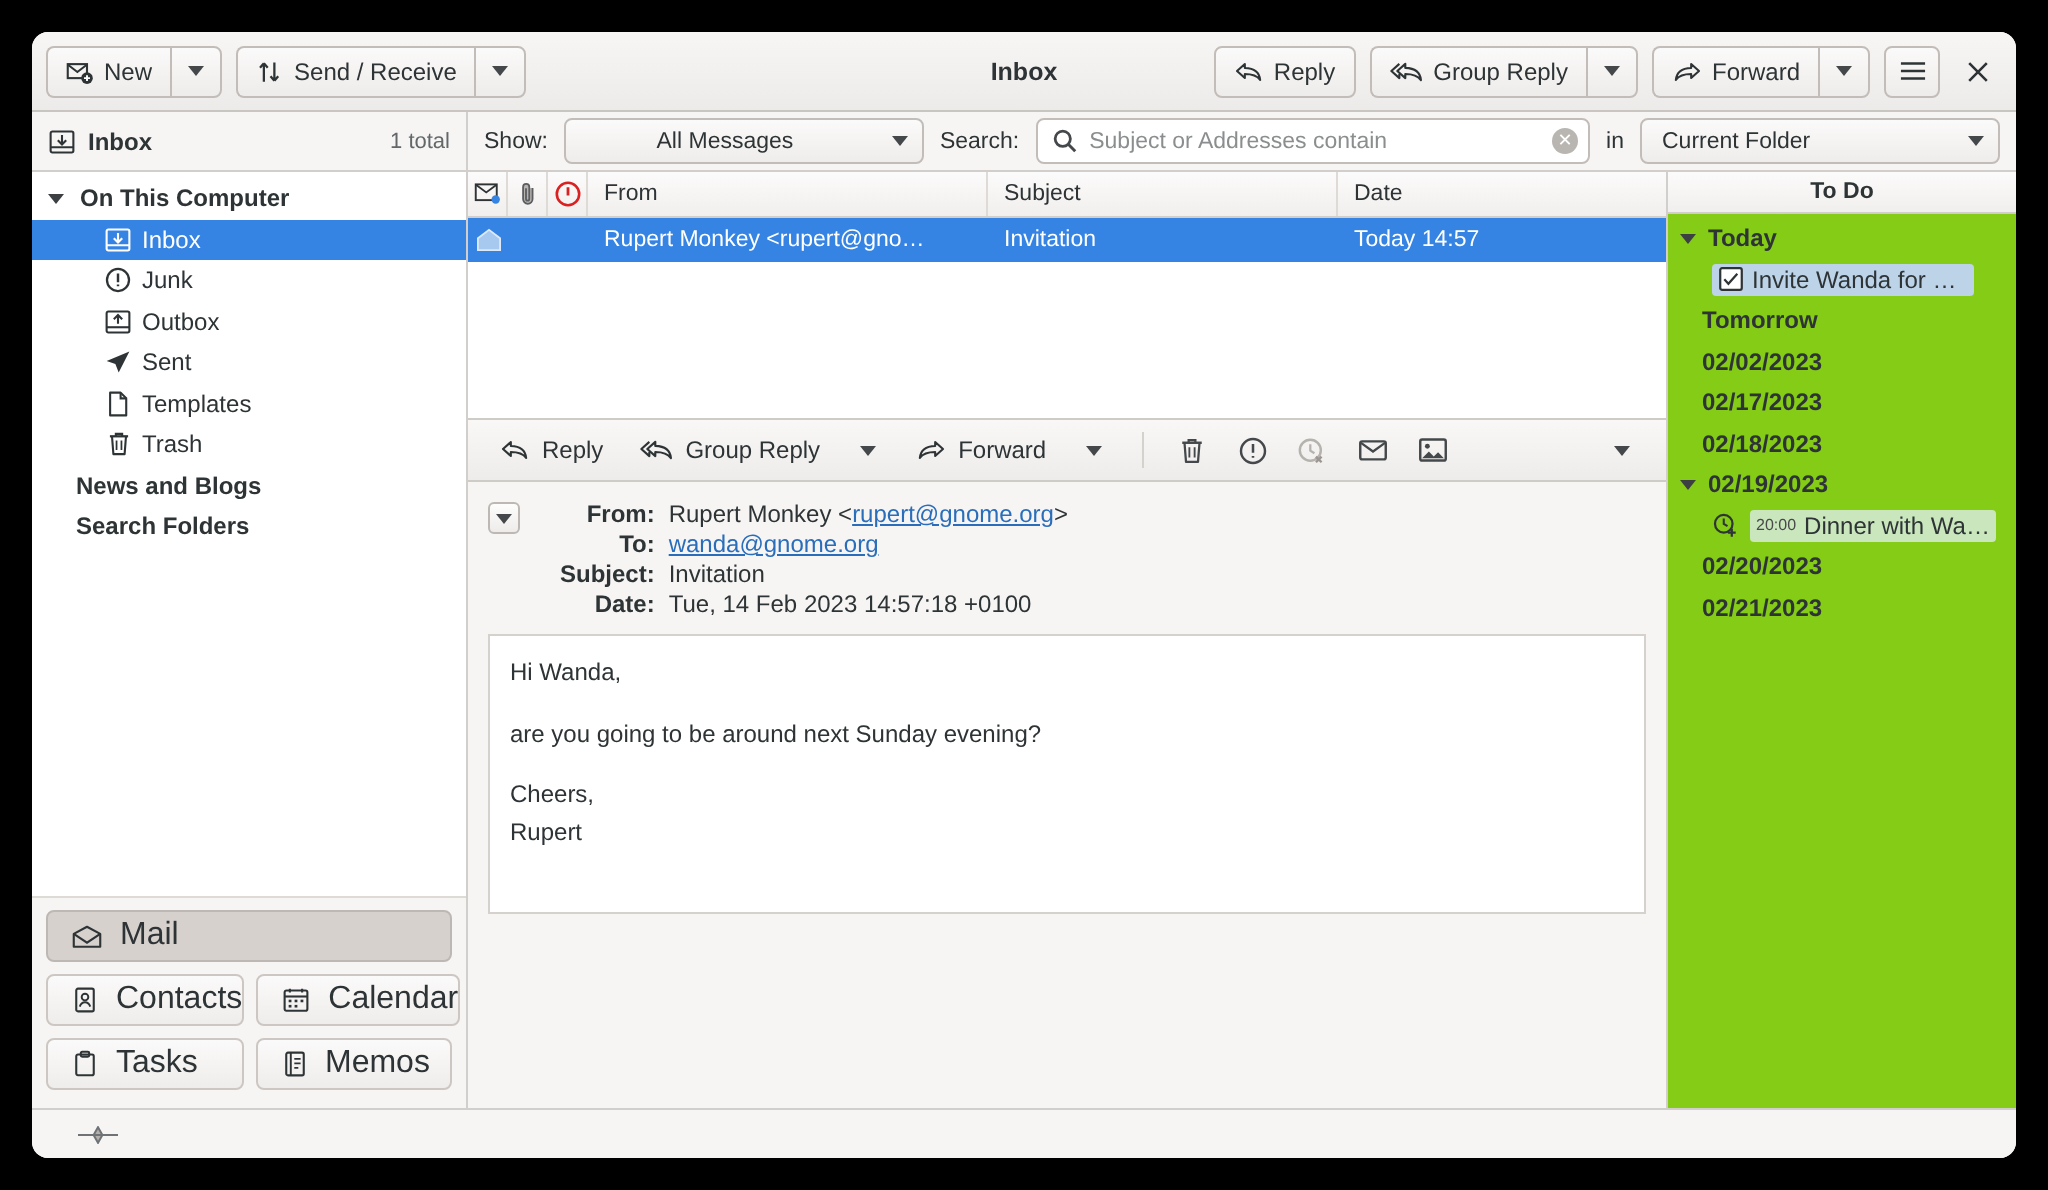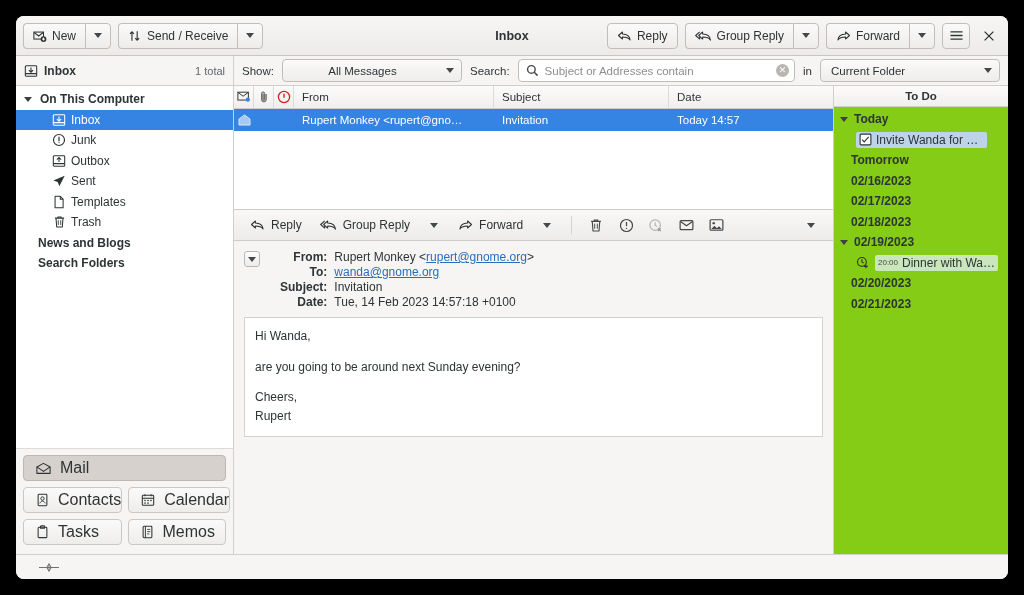--- a/index.html
+++ b/index.html
@@ -271,21 +271,21 @@
     margin-top: 1px;
   }
   .fields { display: grid; grid-template-columns: auto 1fr; column-gap: 7px; row-gap: 1px; margin-left: 14px; }
   .fl { text-align: right; font-weight: bold; font-size: 12px; color: #2e3436; }
   .fv { font-size: 12px; color: #2e3436; }
   .link { color: #2a6ebb; text-decoration: underline; }
   .bodybox {
     margin-top: 8px;
     background: #ffffff;
     border: 1px solid #d5d1cd;
-    height: 120px;
+    height: 140px;
     padding: 9px 10px;
     font-size: 12px;
     line-height: 1.55;
     color: #2e3436;
   }
   .bodybox p { margin: 0 0 12px 0; }
   .bodybox p:last-child { margin-bottom: 0; }
 
   
   .todo {
@@ -804,21 +804,21 @@
               </svg>
             </span>
             <span class="txt">Invite Wanda for din…</span>
           </span>
         </div>
 
         <div class="td group noexp">
           <span>Tomorrow</span>
         </div>
         <div class="td group noexp">
-          <span>02/16/2023</span>
+          <span>02/02/2023</span>
         </div>
         <div class="td group noexp">
           <span>02/17/2023</span>
         </div>
         <div class="td group noexp">
           <span>02/18/2023</span>
         </div>
 
         <div class="td group">
           <span class="expander"></span>

